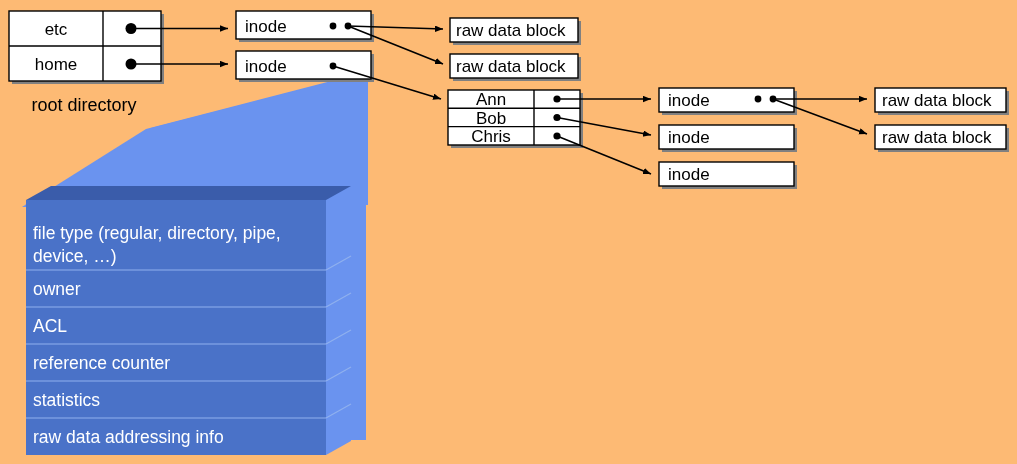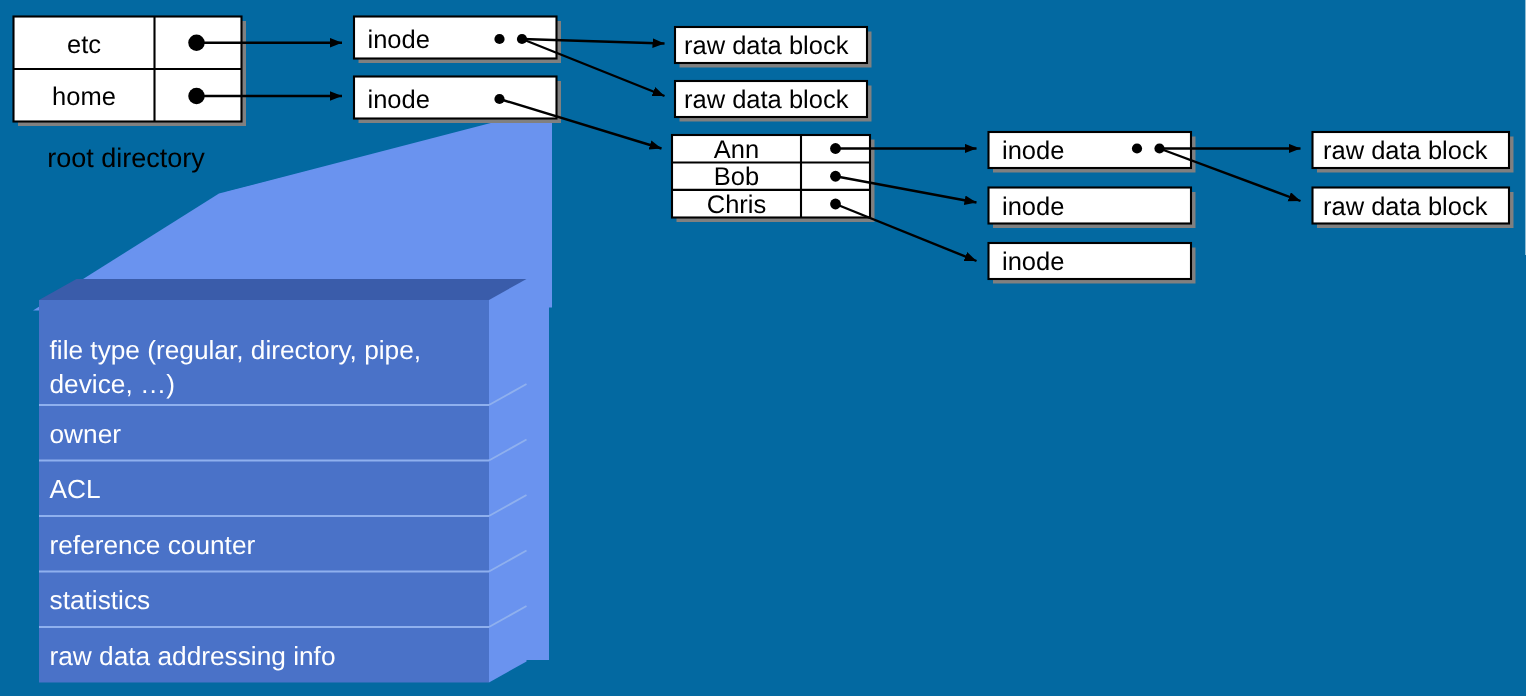--- a/index.html
+++ b/index.html
@@ -7,21 +7,21 @@
     padding: 0;
     background: #ffffff;
   }
   body {
     font-family: "Liberation Sans", sans-serif;
   }
   #canvas {
     position: relative;
     width: 1017px;
     height: 464px;
-    background: #0369a1;
+    background: #fdba74;
     overflow: hidden;
   }
   #diagram {
     position: absolute;
     left: 0;
     top: 0;
     width: 1017px;
     height: 464px;
   }
   .box-rect {

